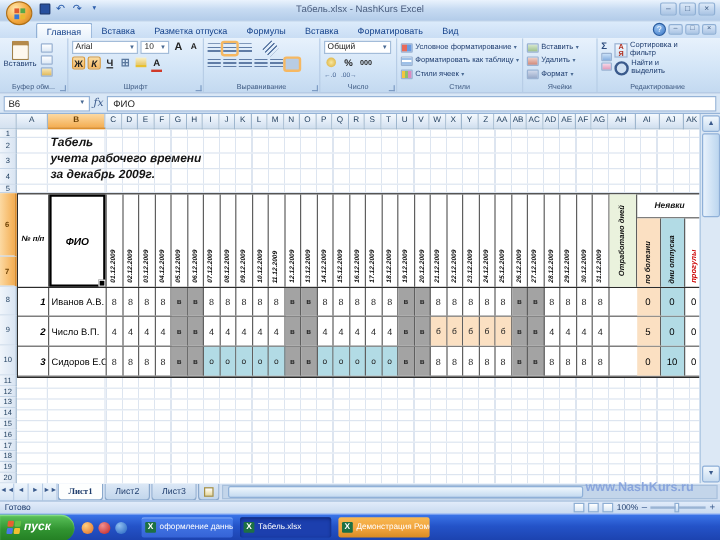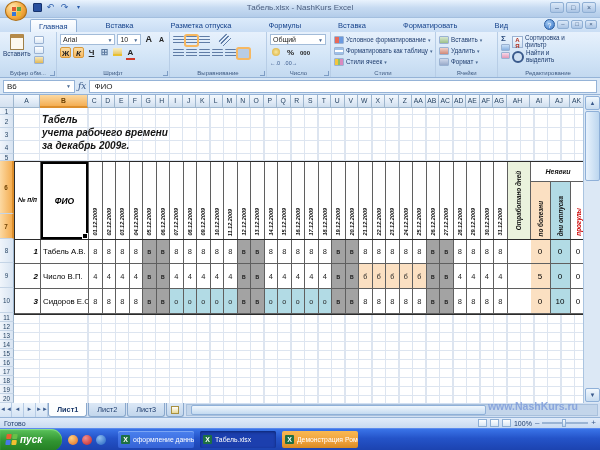--- a/index.html
+++ b/index.html
@@ -121,21 +121,21 @@
 .sbtn{width:15px;height:14px;margin:1px;background:linear-gradient(#f2f8fd,#c8dcf0);border:1px solid #8fb0d8;
   border-radius:2px;font-size:6px;text-align:center;line-height:12px;color:#3a5a8c;}
 #vthumb{position:absolute;left:1px;top:16px;width:15px;height:70px;background:linear-gradient(90deg,#e8f2fc,#bcd6ef);
   border:1px solid #8fb0d8;border-radius:2px;}
 #vdown{position:absolute;bottom:0;left:0;}
 
 #tabsrow{position:absolute;left:0;top:403px;width:600px;height:14px;background:#d2e0f2;display:flex;align-items:stretch;}
 .navb{width:12px;font-size:6px;text-align:center;line-height:13px;color:#3a5a8c;background:linear-gradient(#eef5fc,#d4e3f4);border-right:1px solid #b6cbe4;}
 .stab{padding:0 8px;font-size:7.3px;line-height:13px;color:#1e3c6c;background:linear-gradient(#dce8f6,#c2d6ec);
   border:1px solid #8aa8cc;border-top:none;border-radius:0 0 3px 3px;margin-right:1px;}
-.stab.active{background:#fdfefe;font-weight:bold;}
+.stab.active{background:#fdfefe;font-weight:bold;font-family:Liberation Serif, serif;}
 #instab{width:18px;background:linear-gradient(#dce8f6,#c2d6ec);border:1px solid #8aa8cc;border-top:none;border-radius:0 0 3px 3px;display:flex;align-items:center;justify-content:center;}
 #instab i{width:8px;height:8px;background:linear-gradient(#fff,#e8d898);border:1px solid #a89040;}
 #hscroll{flex:1;margin:1px 2px;background:#c3d5ea;border:1px solid #a8c0dc;position:relative;}
 #hthumb{position:absolute;left:4px;top:0;bottom:0;width:72%;background:linear-gradient(#f0f7fd,#c4daf0);border:1px solid #8fb0d8;border-radius:2px;}
 #watermark{position:absolute;right:22px;top:-3px;font-size:10.5px;font-weight:bold;color:#7f9ddb;opacity:.85;z-index:5;}
 
 #statusbar{position:absolute;left:0;top:417px;width:600px;height:11px;
   background:linear-gradient(#e2ecfa,#c8daf0);border-top:1px solid #95b3d7;display:flex;align-items:center;
   font-size:7px;color:#1e3c6c;padding:0 4px;}
 #sb-right{margin-left:auto;display:flex;align-items:center;gap:3px;}
@@ -185,21 +185,21 @@
   </div>
   <div id="title-text">Табель.xlsx - NashKurs Excel</div>
   <div id="winbtns">
     <span class="winbtn">–</span>
     <span class="winbtn">□</span>
     <span class="winbtn">×</span>
   </div>
 </div>
 
 <div id="tabstrip">
-  <div id="ribbon-tabs" style="display:flex;gap:21px;">
+  <div id="ribbon-tabs" style="display:flex;">
       <div class="rtab active">Главная</div>
       <div class="rtab">Вставка</div>
       <div class="rtab">Разметка отпуска</div>
       <div class="rtab">Формулы</div>
       <div class="rtab">Вставка</div>
       <div class="rtab">Форматировать</div>
       <div class="rtab">Вид</div>
     </div>
 </div>
 <div id="tabstrip-right">
@@ -573,21 +573,21 @@
                 <div class="vtext vmid">дни отпуска</div>
               </div>
               <div class="cell habscol t" style="width: 15px; border-right: none;">
                 <div class="vtext vmid">прогулы</div>
               </div>
             </div>
           </div>
         </div>
         <div class="trow" style="height: 24px;">
           <div class="cell cnum">1</div>
-          <div class="cell cname">Табель А.В.</div>
+          <div class="cell cname">Иванов А.В.</div>
           <div class="cell cday ">8</div>
           <div class="cell cday ">8</div>
           <div class="cell cday ">8</div>
           <div class="cell cday ">8</div>
           <div class="cell cday wkd">в</div>
           <div class="cell cday wkd">в</div>
           <div class="cell cday ">8</div>
           <div class="cell cday ">8</div>
           <div class="cell cday ">8</div>
           <div class="cell cday ">8</div>

